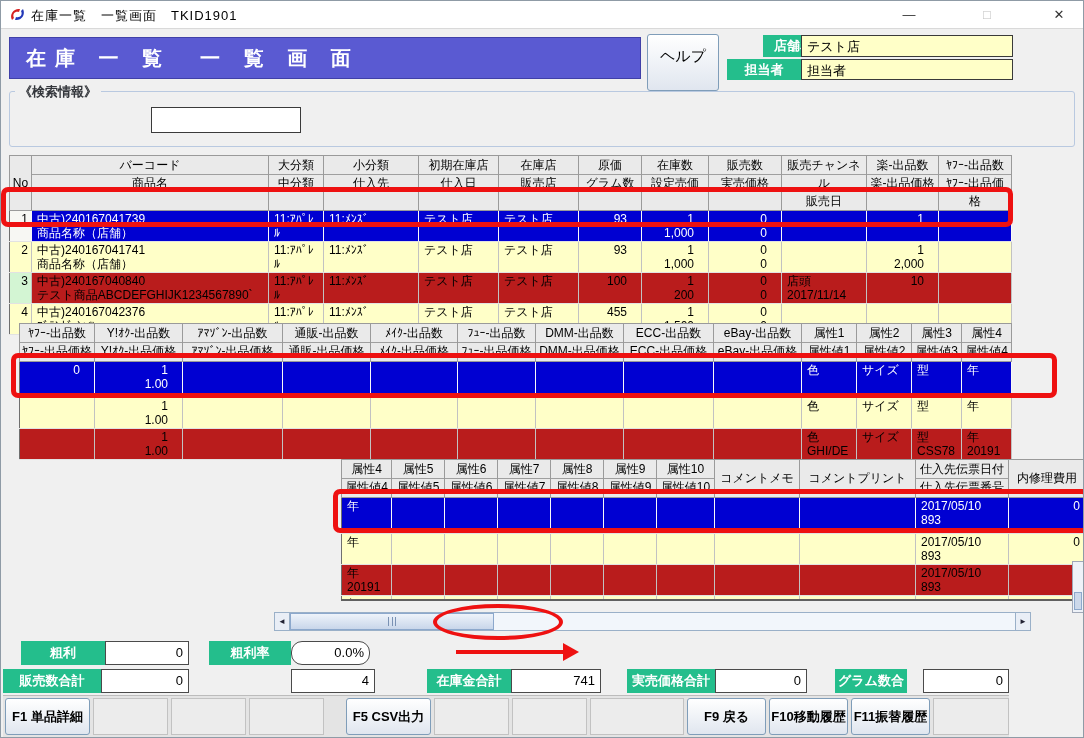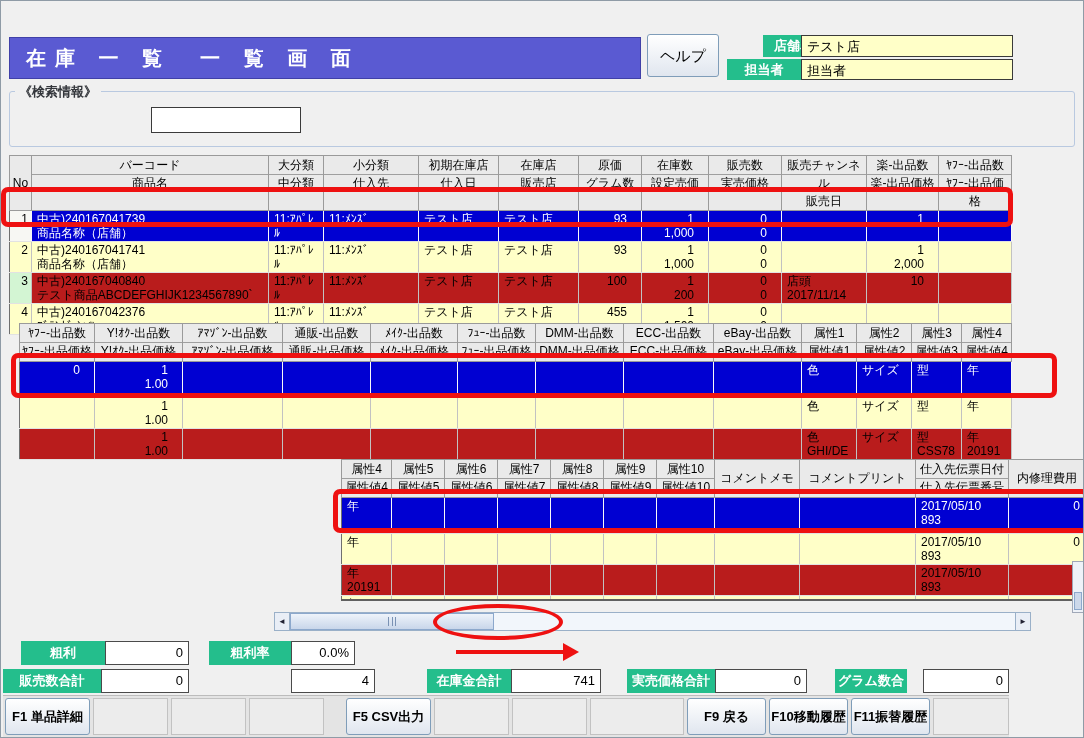--- a/index.html
+++ b/index.html
@@ -16,21 +16,21 @@
   .winbtn { position:absolute; top:0; width:40px; height:28px; text-align:center; line-height:28px;
             font-size:13px; color:#333; }
   .winbtn.dis { color:#c0c0c0; }
 
   
   .banner { position:absolute; left:8px; top:36px; width:632px; height:42px; background:#5a5ad2;
             border:1px solid #4040a8; color:#fff; font-size:20px; font-weight:bold;
             letter-spacing:9px; line-height:40px; padding-left:16px; white-space:nowrap; overflow:hidden; }
   .btn { background:linear-gradient(#ffffff,#e0e6ef); border:1px solid #7f9db9; border-radius:3px;
          text-align:center; color:#000; }
-  .helpbtn { position:absolute; left:646px; top:33px; width:72px; height:43px; font-size:15px;
+  .helpbtn { position:absolute; left:646px; top:33px; width:72px; height:57px; font-size:15px;
              line-height:41px; }
   .glabel { background:#24be8c; color:#fff; font-weight:bold; text-align:center; font-size:13px; }
   .yfield { background:#ffffc8; border:1px solid #3a3a3a; font-size:13px; padding:2px 5px; color:#000; }
   .store-l { position:absolute; left:726px; top:34px; width:74px; height:22px; line-height:22px;margin-left:36px; }
   .store-v { position:absolute; left:800px; top:34px; width:212px; height:22px; }
   .staff-l { position:absolute; left:726px; top:58px; width:74px; height:21px; line-height:21px; }
   .staff-v { position:absolute; left:800px; top:58px; width:212px; height:21px; }
 
   
   .sgroup { position:absolute; left:8px; top:90px; width:1066px; height:56px;
@@ -101,20 +101,30 @@
   .ann-arrow-line { position:absolute; background:#ee1111; pointer-events:none; z-index:50; }
   .ann-arrow-head { position:absolute; width:0; height:0; border-left:16px solid #ee1111;
                     border-top:9px solid transparent; border-bottom:9px solid transparent;
                     pointer-events:none; z-index:50; }
 </style>
 </head>
 <body>
 
 <div id="app">
 
+  <div class="titlebar">
+    <svg class="appicon" viewBox="0 0 17 17">
+      <path d="M3 14 C0 8 5 2 11 3 L10 6 C6 5 3 8 5 12 Z" fill="#d62020"></path>
+      <path d="M14 3 C17 9 12 15 6 14 L7 11 C11 12 14 9 12 5 Z" fill="#2338b8"></path>
+    </svg>
+    <span class="ttl">在庫一覧　一覧画面　TKID1901</span>
+    <div class="winbtn" style="left:888px;">—</div>
+    <div class="winbtn dis" style="left:966px;">□</div>
+    <div class="winbtn" style="left:1038px;">✕</div>
+  </div>
 
   <div class="banner">在庫 一 覧　一 覧 画 面</div>
   <div class="btn helpbtn">ヘルプ</div>
   <div class="glabel store-l">店舗名称</div>
   <div class="yfield store-v">テスト店</div>
   <div class="glabel staff-l">担当者</div>
   <div class="yfield staff-v">担当者</div>
 
   <div class="sgroup"></div>
   <div class="sgroup-title">《検索情報》</div>
@@ -704,21 +714,21 @@
     <div class="harrow" style="right:0;border-left:1px solid #9ab0c8;">►</div>
   </div>
 
   <div class="vscroll">
     <div class="vthumb"></div>
   </div>
 
   <div class="glabel tlabel" style="left:20px;top:640px;width:84px;">粗利</div>
   <div class="tvalue" style="left:104px;top:640px;width:84px;">0</div>
   <div class="glabel tlabel" style="left:208px;top:640px;width:82px;">粗利率</div>
-  <div class="tvalue" style="left:290px;top:640px;width:64px;">0.0%</div>
+  <div class="tvalue" style="left:290px;top:640px;width:79px;border-radius:11px;">0.0%</div>
 
   <div class="glabel tlabel" style="left:2px;top:668px;width:98px;">販売数合計</div>
   <div class="tvalue" style="left:100px;top:668px;width:88px;">0</div>
   <div class="glabel tlabel" style="left:208px;top:699px;width:84px;">在庫数合計</div>
   <div class="tvalue" style="left:290px;top:668px;width:84px;">4</div>
   <div class="glabel tlabel" style="left:426px;top:668px;width:84px;">在庫金合計</div>
   <div class="tvalue" style="left:510px;top:668px;width:90px;">741</div>
   <div class="glabel tlabel" style="left:626px;top:668px;width:88px;">実売価格合計</div>
   <div class="tvalue" style="left:714px;top:668px;width:92px;">0</div>
   <div class="glabel tlabel" style="left:834px;top:668px;width:72px;">グラム数合計</div>

